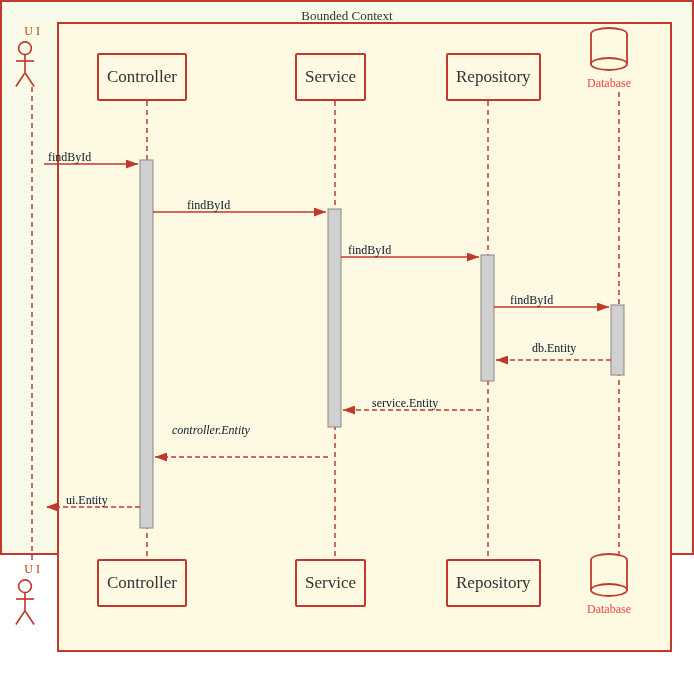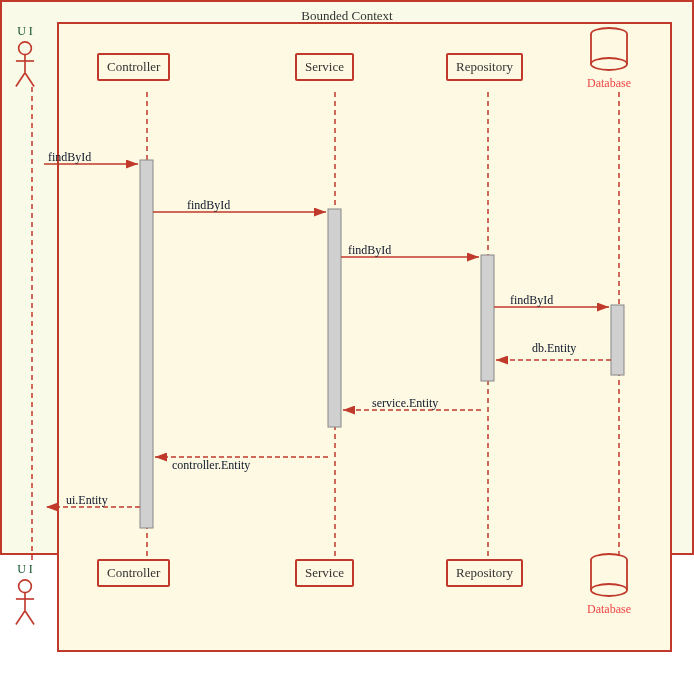--- a/index.html
+++ b/index.html
@@ -34,35 +34,35 @@
       width: 615px;
       height: 630px;
       border: 2px solid #c0392b;
       background: #fdf9e3;
     }
     
     .actor {
       position: absolute;
       display: flex;
       flex-direction: column;
-      align-items: center;
+      align-items: flex-end;
       font-size: 12px;
-      color: #14532d;
+      color: #c2410c;
     }
     .stick-figure {
       width: 30px;
       height: 50px;
     }
     
     .lifeline-box {
       position: absolute;
       border: 2px solid #c0392b;
       background: #fdf9e3;
-      padding: 4px 8px;
-      font-size: 13px;
+      padding: 12px 8px;
+      font-size: 17px;
       color: #333;
       text-align: center;
       border-radius: 2px;
       white-space: nowrap;
     }
     
     .database {
       position: absolute;
       display: flex;
       flex-direction: column;
@@ -139,21 +139,21 @@
 
     <line x1="138" y1="505" x2="44" y2="505" stroke="#c0392b" stroke-width="1.5" stroke-dasharray="5,3" marker-end="url(#arrowhead)"></line>
   </svg>
 
   <div class="arrow-label" style="left:46px; top:148px;">findById</div>
   <div class="arrow-label" style="left:185px; top:196px;">findById</div>
   <div class="arrow-label" style="left:346px; top:241px;">findById</div>
   <div class="arrow-label" style="left:508px; top:291px;">findById</div>
   <div class="arrow-label" style="left:530px; top:339px;">db.Entity</div>
   <div class="arrow-label" style="left:370px; top:394px;">service.Entity</div>
-  <div class="arrow-label" style="left:170px; top:456px;">controller.Entity</div>
+  <div class="arrow-label" style="left:170px; top:421px;font-style:italic;">controller.Entity</div>
   <div class="arrow-label" style="left:64px; top:491px;">ui.Entity</div>
 
   <div class="actor" style="position:absolute; left:8px; top:22px;">
     <span style="font-size:12px; margin-bottom:2px;">U I</span>
     <svg class="stick-figure" viewBox="0 0 30 55" width="30" height="55">
       <circle cx="15" cy="8" r="7" fill="none" stroke="#c0392b" stroke-width="1.8"></circle>
       <line x1="15" y1="15" x2="15" y2="35" stroke="#c0392b" stroke-width="1.8"></line>
       <line x1="5" y1="22" x2="25" y2="22" stroke="#c0392b" stroke-width="1.8"></line>
       <line x1="15" y1="35" x2="5" y2="50" stroke="#c0392b" stroke-width="1.8"></line>
       <line x1="15" y1="35" x2="25" y2="50" stroke="#c0392b" stroke-width="1.8"></line>

